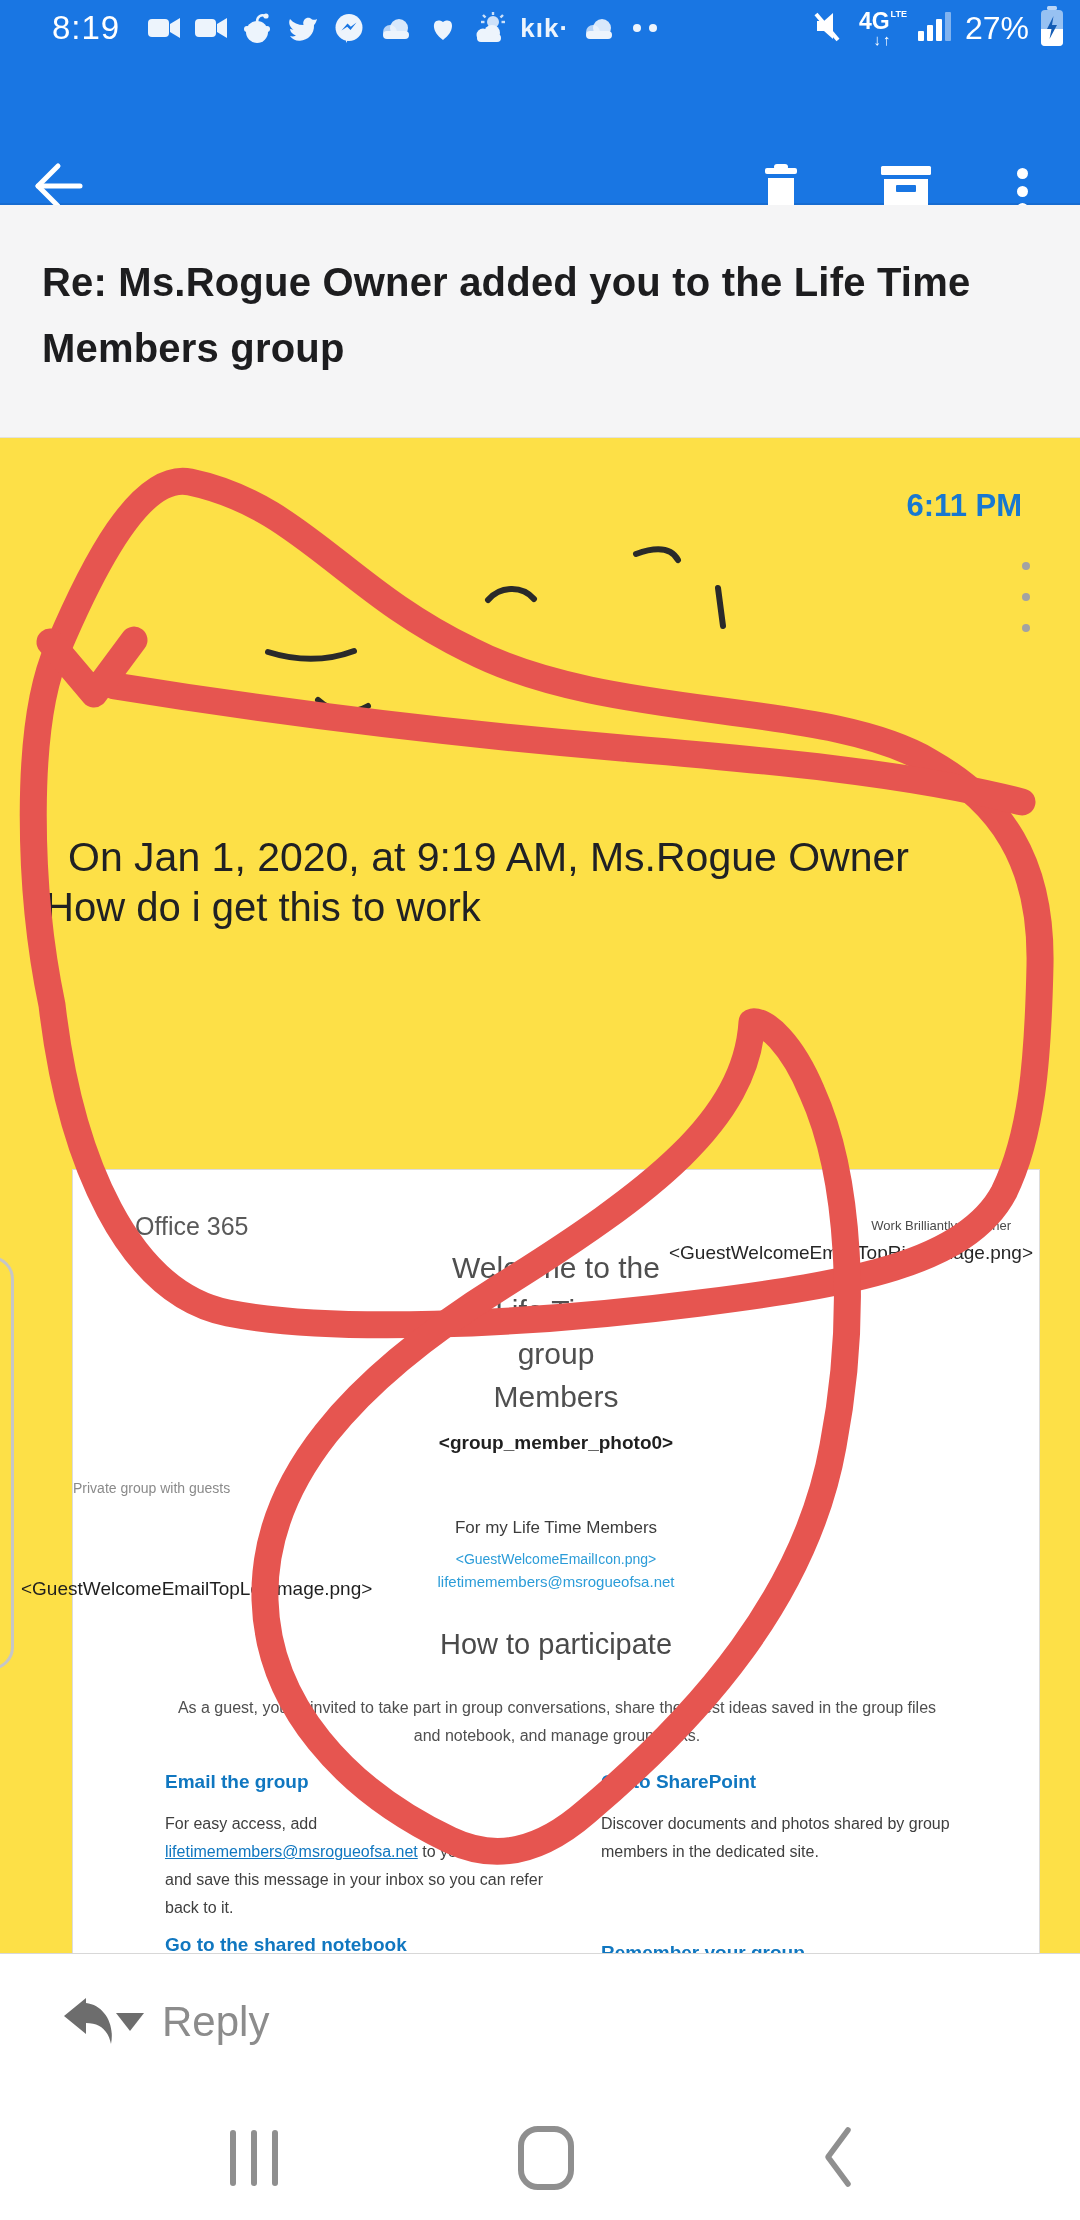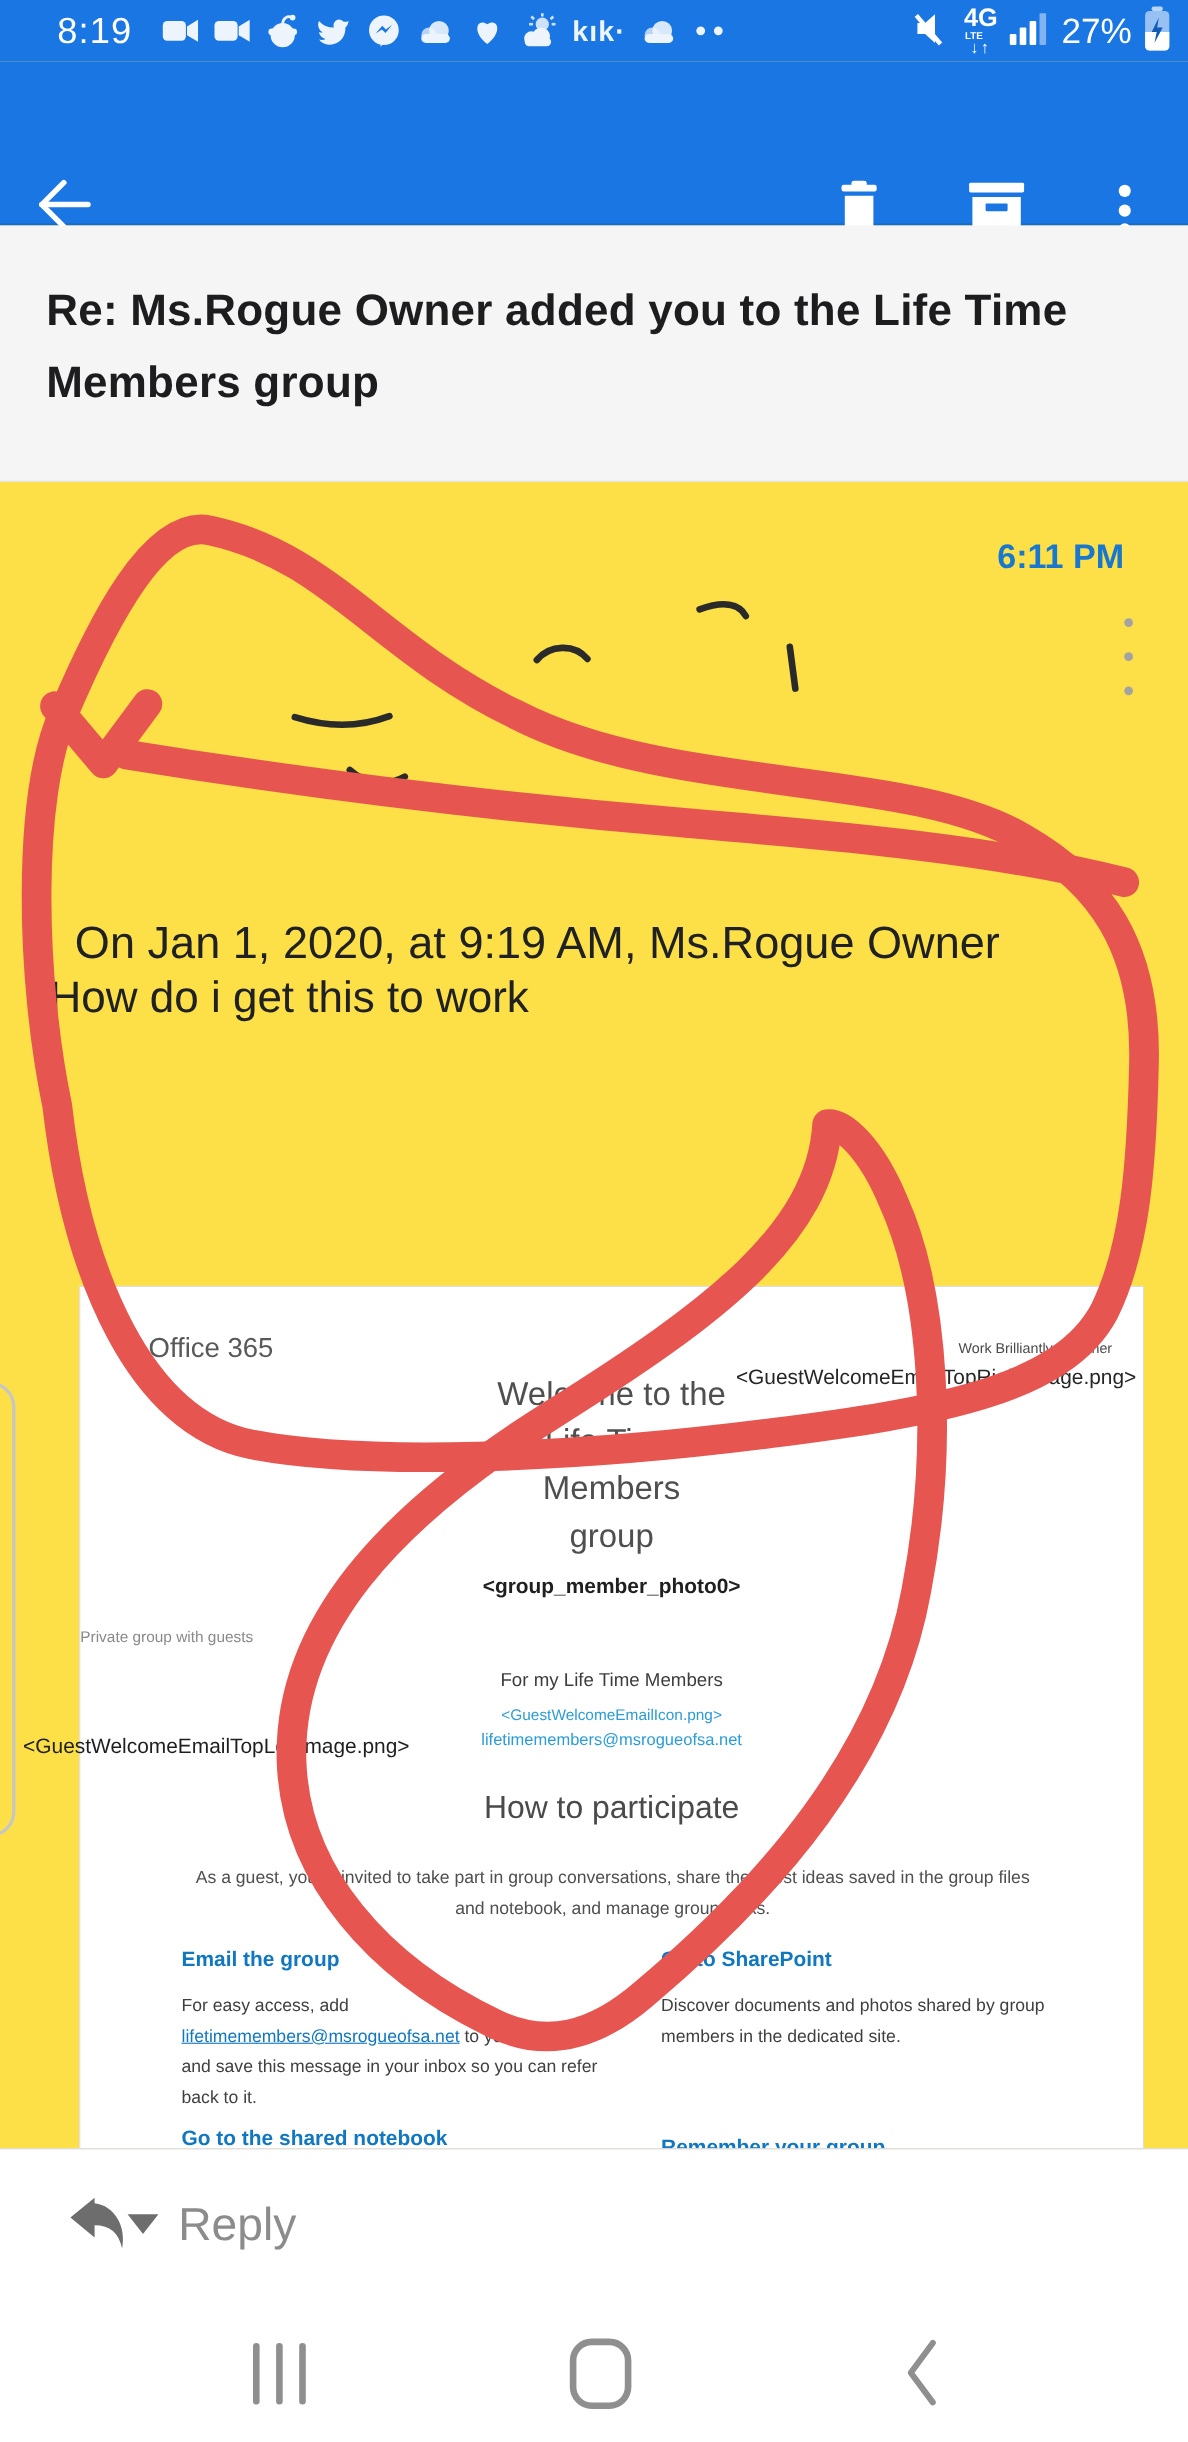--- a/index.html
+++ b/index.html
@@ -14,21 +14,21 @@
   .status-bar{position:absolute;top:0;left:0;width:1080px;height:56px;background:var(--app-blue);
     display:flex;align-items:center;color:#fff;}
   .sb-time{font-size:33px;margin-left:52px;letter-spacing:1px;}
   .sb-icons{display:flex;align-items:center;gap:11px;margin-left:26px;opacity:.92;}
   .sb-icons svg{display:block;}
   .sb-kik{font-size:26px;font-weight:bold;letter-spacing:1px;}
   .sb-more-dots{display:flex;gap:8px;margin-left:4px;}
   .sb-more-dots i{width:8px;height:8px;border-radius:50%;background:#fff;display:block;}
   .sb-right{position:absolute;right:14px;top:0;height:56px;display:flex;align-items:center;gap:9px;}
   .sb-net{display:flex;flex-direction:column;align-items:center;line-height:1;}
-  .sb-net .g4{font-size:23px;font-weight:bold;display:flex;align-items:flex-start;flex-direction:column;}
+  .sb-net .g4{font-size:23px;font-weight:bold;display:flex;align-items:flex-start;}
   .sb-net .lte{font-size:9px;font-weight:bold;margin-left:1px;}
   .sb-net .arr{font-size:15px;letter-spacing:2px;margin-top:-1px;}
   .sb-batt-pct{font-size:32px;}
 
   
   .app-bar{position:absolute;top:56px;left:0;width:1080px;height:149px;background:var(--app-blue);
     border-bottom:2px solid rgba(0,0,0,.08);}
   .ab-btn{position:absolute;background:none;border:none;cursor:pointer;padding:0;}
   .ab-back{left:32px;top:104px;}
   .ab-trash{left:762px;top:108px;}
@@ -259,22 +259,22 @@
 
   <div class="edge-handle"></div>
 
   <div class="card">
     <div class="brand">Office 365</div>
     <div class="tagline">Work Brilliantly Together</div>
     <div class="img-tr">&lt;GuestWelcomeEmailTopRightImage.png&gt;</div>
     <div class="welcome">
       <span>Welcome to the</span>
       <span>Life Time</span>
+      <span>group</span>
       <span>Members</span>
-      <span>group</span>
     </div>
     <div class="img-photo">&lt;group_member_photo0&gt;</div>
     <div class="privacy">Private group with guests</div>
     <div class="descr">For my Life Time Members</div>
     <div class="img-icon">&lt;GuestWelcomeEmailIcon.png&gt;</div>
     <a class="gmail">lifetimemembers@msrogueofsa.net</a>
     <div class="img-tl">&lt;GuestWelcomeEmailTopLeftImage.png&gt;</div>
     <div class="how-h">How to participate</div>
     <div class="how-p">As a guest, you're invited to take part in group conversations, share the latest ideas saved in the group files and notebook, and manage group tasks.</div>
     <div class="col col-l">

